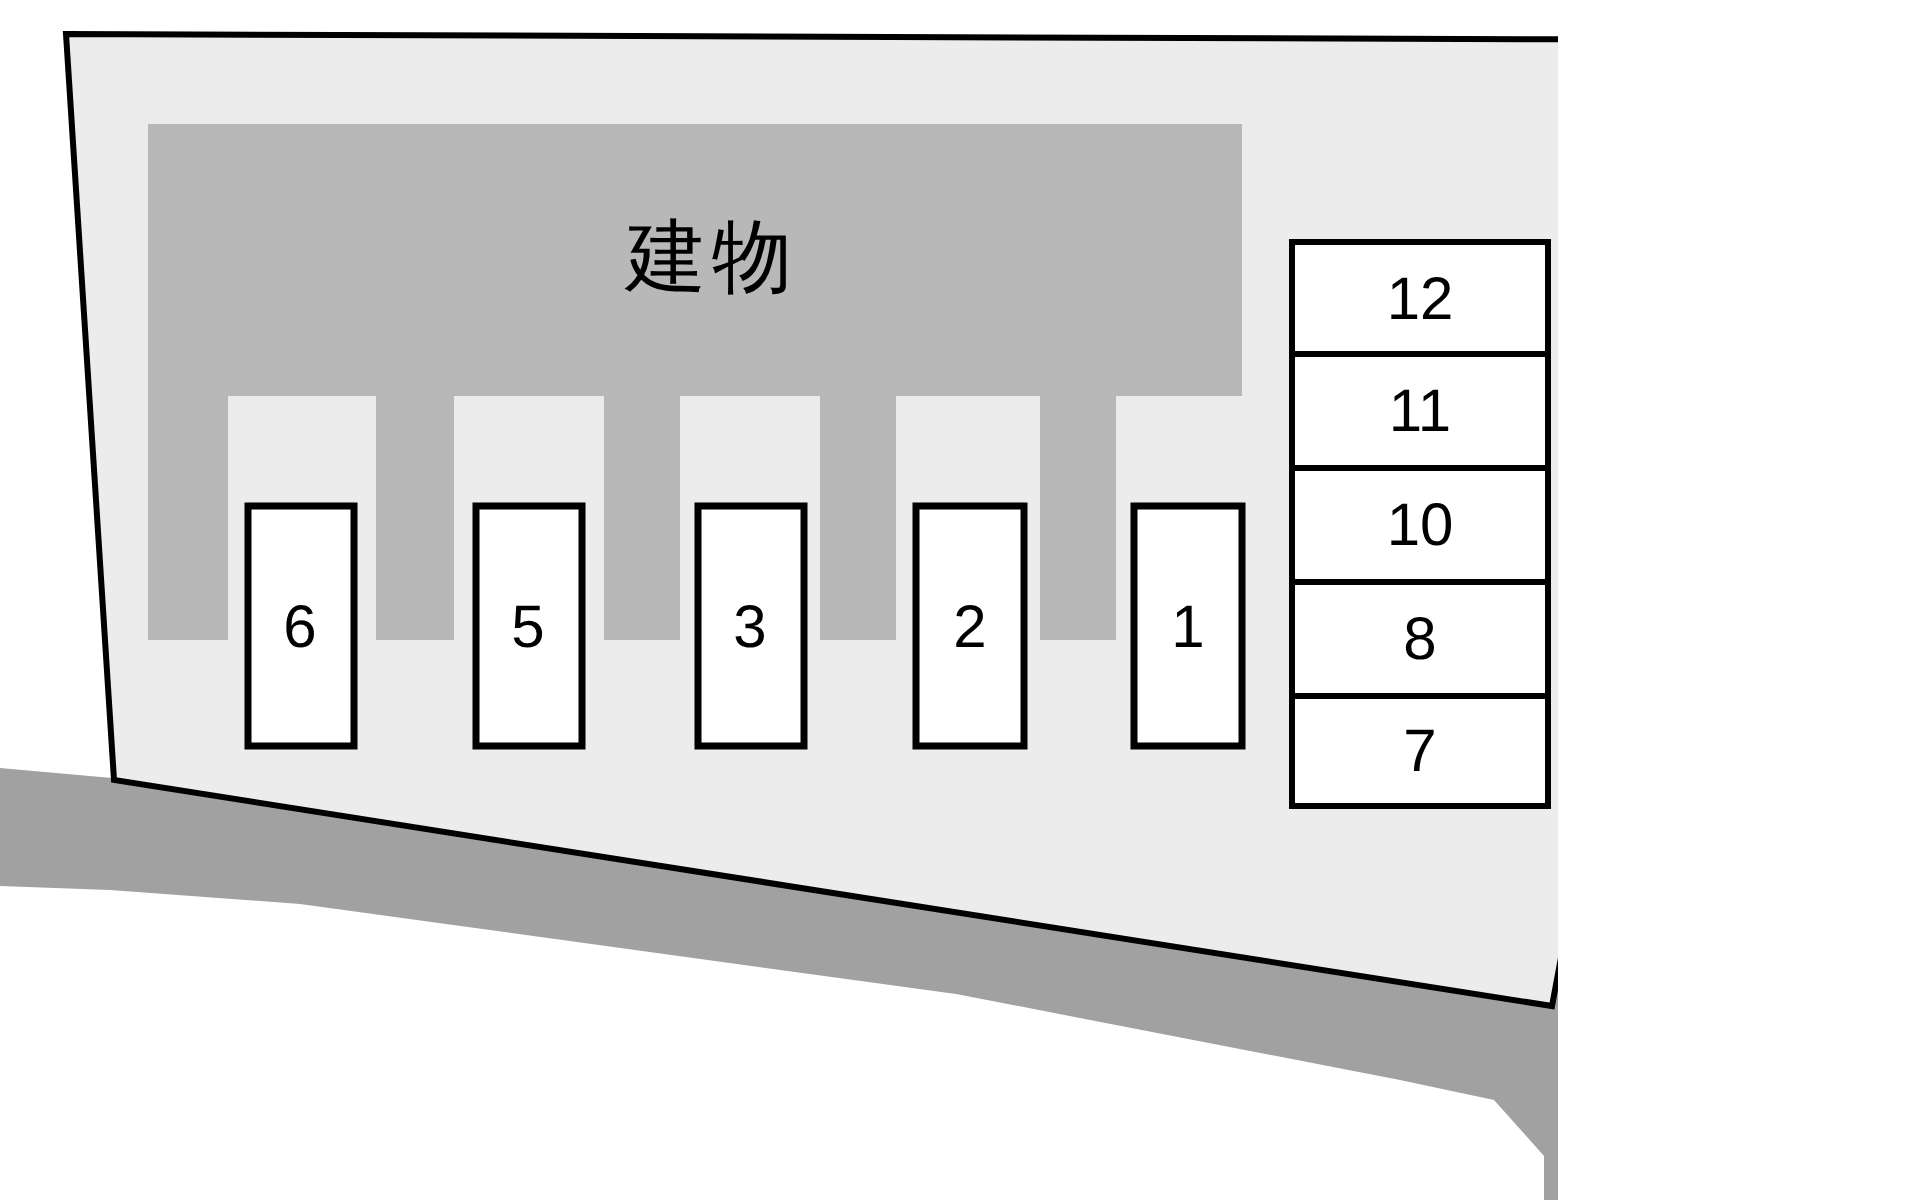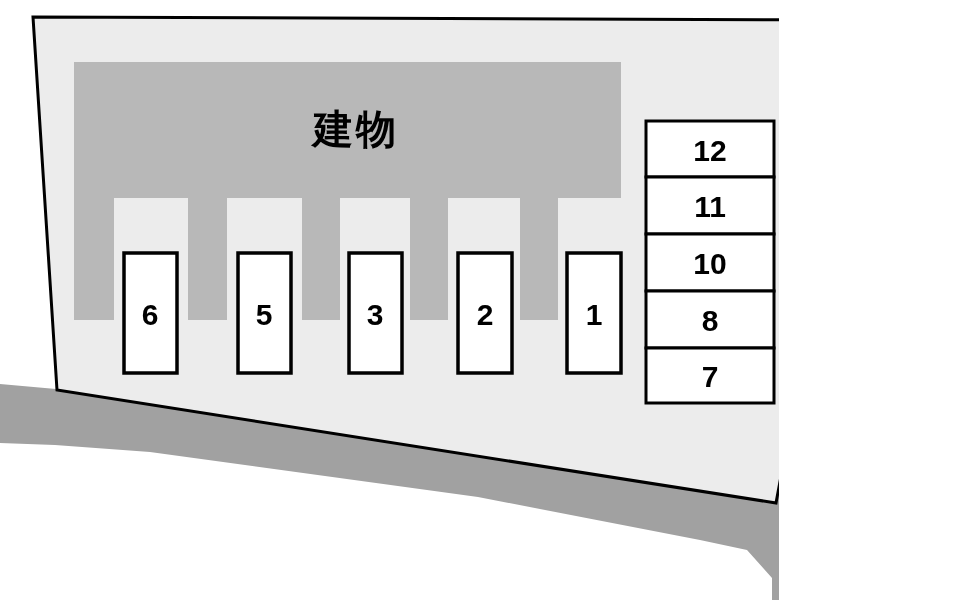--- a/index.html
+++ b/index.html
@@ -1,16 +1,16 @@
 <!DOCTYPE html>
 <html><head>
 <meta charset="utf-8">
 <style>
   html, body { margin: 0; padding: 0; background: #ffffff; }
-  .canvas-wrap { width: 779px; height: 600px; position: relative; overflow: hidden; font-weight: bold; }
+  .canvas-wrap { width: 779px; height: 600px; position: relative; overflow: hidden; }
   svg { display: block; }
   text {
     font-family: "Liberation Sans", "DejaVu Sans", sans-serif;
     fill: #000000;
   }
   .num-label { font-size: 30px; }
   .building-label { font-size: 40px; letter-spacing: 3px; }
 </style>
 </head>
 <body>

